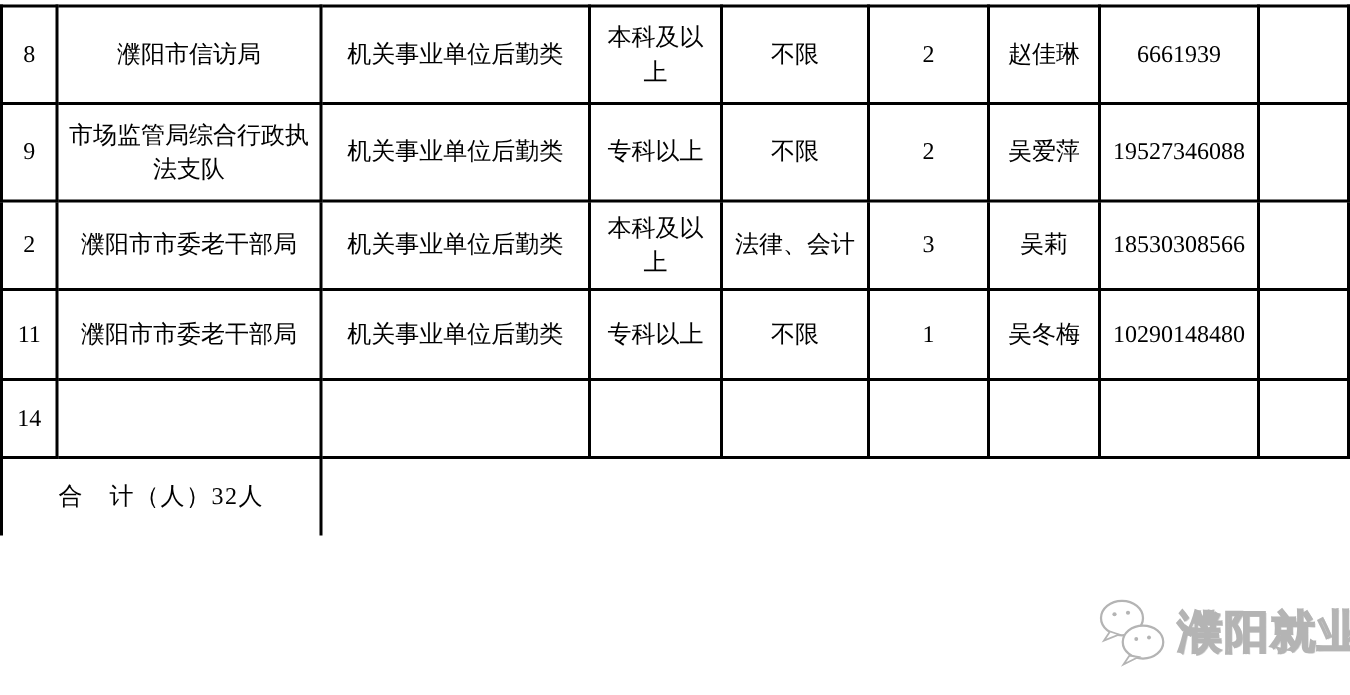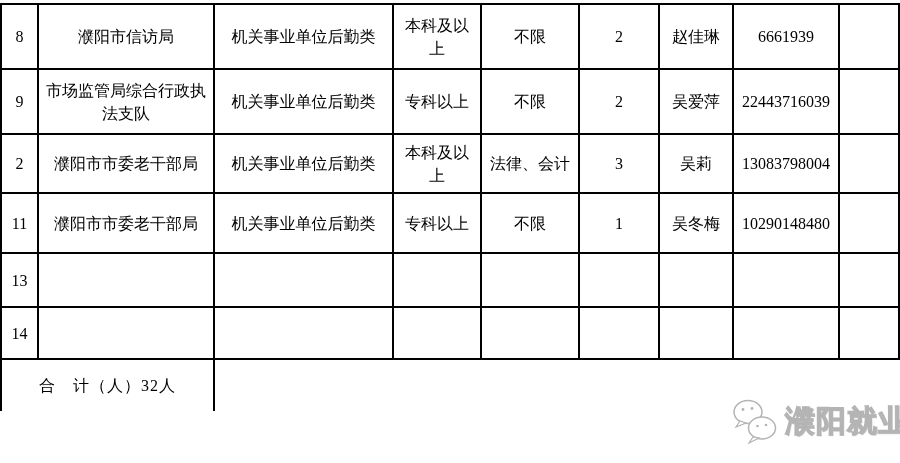--- a/index.html
+++ b/index.html
@@ -94,54 +94,43 @@
         <td></td>
       </tr>
       <tr style="height:65px">
         <td class="num">9</td>
         <td>市场监管局综合行政执法支队</td>
         <td>机关事业单位后勤类</td>
         <td>专科以上</td>
         <td>不限</td>
         <td>2</td>
         <td>吴爱萍</td>
-        <td>22443716039</td>
+        <td>19527346088</td>
         <td></td>
       </tr>
       <tr style="height:59px">
         <td class="num">2</td>
         <td>濮阳市市委老干部局</td>
         <td>机关事业单位后勤类</td>
         <td>本科及以上</td>
         <td>法律、会计</td>
         <td>3</td>
         <td>吴莉</td>
-        <td>13083798004</td>
+        <td>18530308566</td>
         <td></td>
       </tr>
       <tr style="height:60px">
         <td class="num">11</td>
         <td>濮阳市市委老干部局</td>
         <td>机关事业单位后勤类</td>
         <td>专科以上</td>
         <td>不限</td>
         <td>1</td>
         <td>吴冬梅</td>
         <td>10290148480</td>
-        <td></td>
-      </tr>
-      <tr style="height:54px">
-        <td class="num">13</td>
-        <td></td>
-        <td></td>
-        <td></td>
-        <td></td>
-        <td></td>
-        <td></td>
-        <td></td>
         <td></td>
       </tr>
       <tr style="height:52px">
         <td class="num">14</td>
         <td></td>
         <td></td>
         <td></td>
         <td></td>
         <td></td>
         <td></td>

